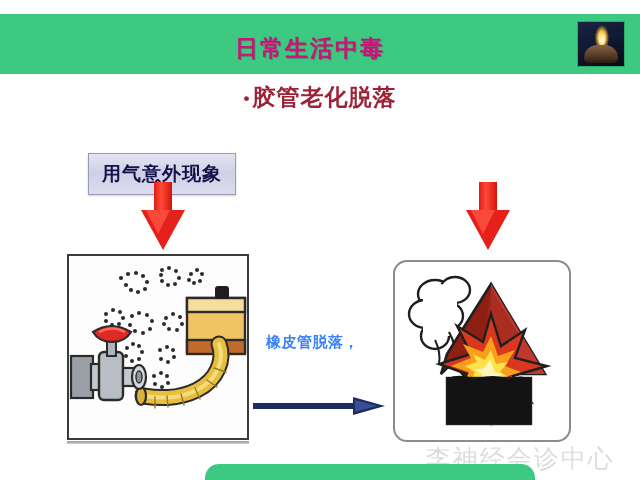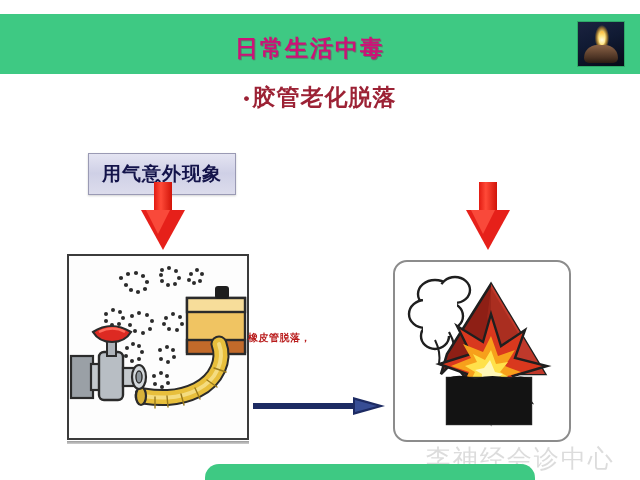--- a/index.html
+++ b/index.html
@@ -183,26 +183,26 @@
     border: 2px solid #8c8c8c;
     border-radius: 14px;
     box-sizing: border-box;
     background: #ffffff;
     overflow: hidden;
   }
 
   
   .mid-caption {
     position: absolute;
-    left: 248px;
+    left: 266px;
     top: 330px;
     width: 140px;
-    font-size: 10px;
+    font-size: 15px;
     font-weight: bold;
-    color: #b91c1c;
+    color: #3b82f6;
     line-height: 1.55;
     letter-spacing: 0.5px;
   }
   #blue-arrow {
     position: absolute;
     left: 253px;
     top: 396px;
     width: 134px;
     height: 20px;
   }

